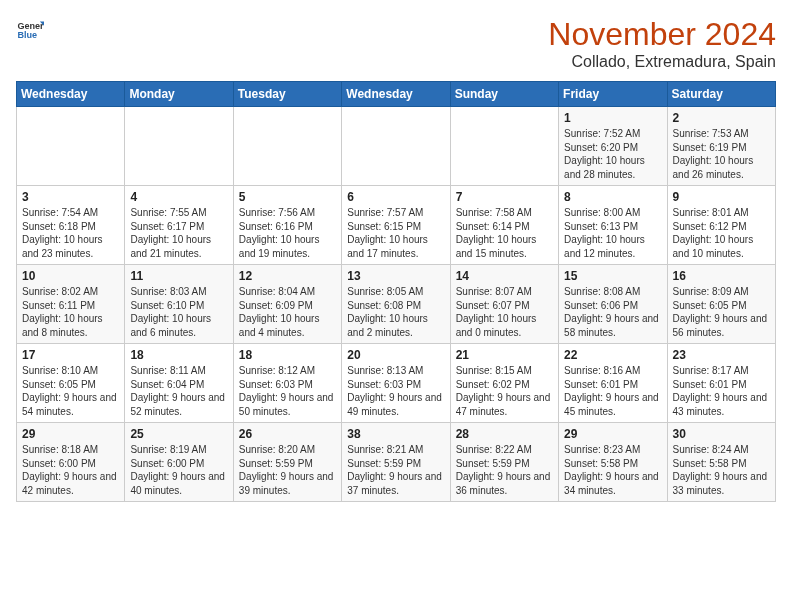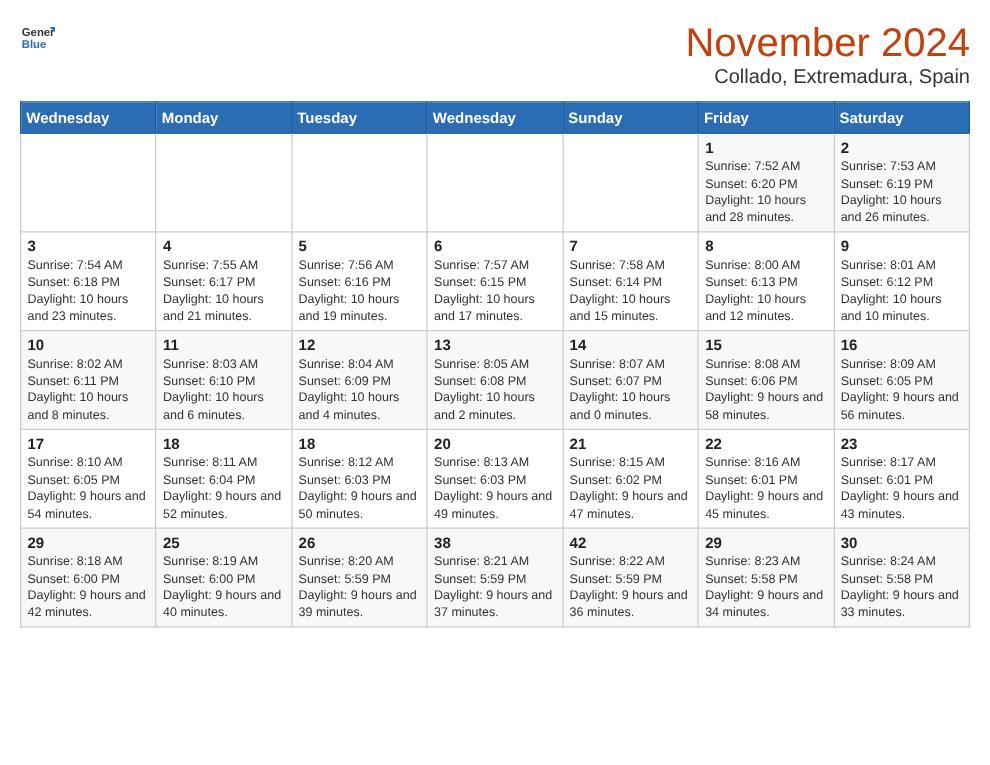--- a/index.html
+++ b/index.html
@@ -224,21 +224,21 @@
         </td>
         <td>
           <span class="day-number">26</span>
           <div class="day-detail">Sunrise: 8:20 AM<br>Sunset: 5:59 PM<br>Daylight: 9 hours and 39 minutes.</div>
         </td>
         <td>
           <span class="day-number">38</span>
           <div class="day-detail">Sunrise: 8:21 AM<br>Sunset: 5:59 PM<br>Daylight: 9 hours and 37 minutes.</div>
         </td>
         <td>
-          <span class="day-number">42</span>
+          <span class="day-number">28</span>
           <div class="day-detail">Sunrise: 8:22 AM<br>Sunset: 5:59 PM<br>Daylight: 9 hours and 36 minutes.</div>
         </td>
         <td>
           <span class="day-number">29</span>
           <div class="day-detail">Sunrise: 8:23 AM<br>Sunset: 5:58 PM<br>Daylight: 9 hours and 34 minutes.</div>
         </td>
         <td>
           <span class="day-number">30</span>
           <div class="day-detail">Sunrise: 8:24 AM<br>Sunset: 5:58 PM<br>Daylight: 9 hours and 33 minutes.</div>
         </td>

